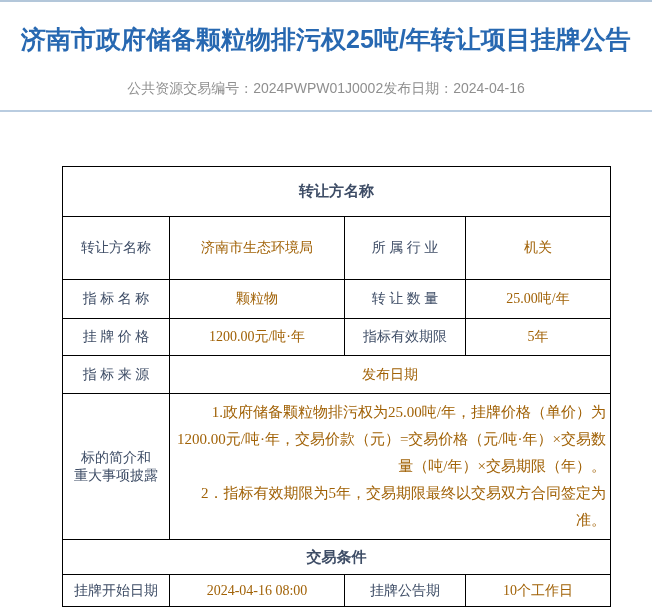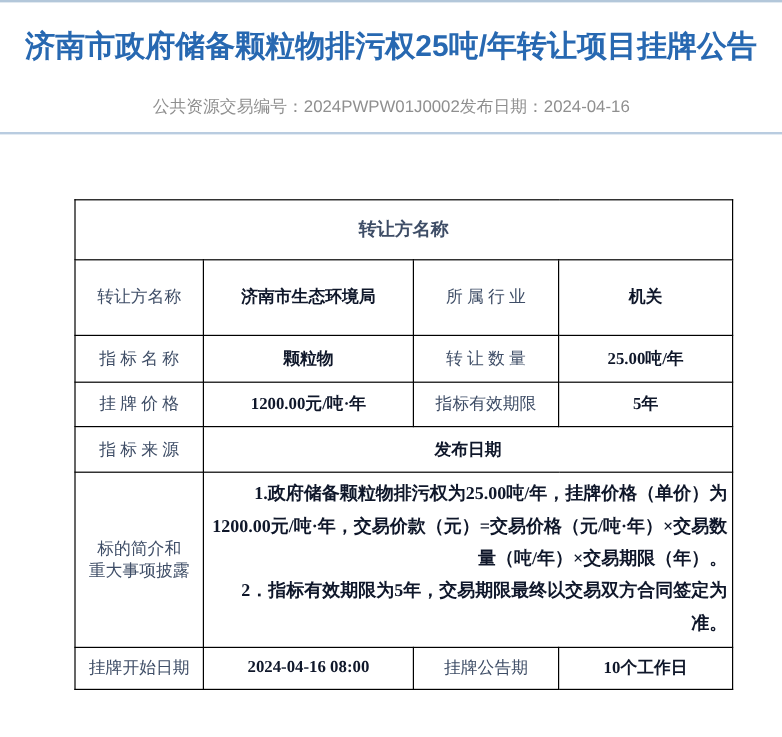--- a/index.html
+++ b/index.html
@@ -47,24 +47,23 @@
   }
   col.c1 { width: 107px; }
   col.c2 { width: 175px; }
   col.c3 { width: 121px; }
   col.c4 { width: 145px; }
   td {
     border: 1px solid #000000;
     text-align: center;
     vertical-align: middle;
     font-size: 14px;
-    color: #0f172a;
+    color: #a16207;
     padding: 0;
     overflow: hidden;
-    font-weight: bold;
   }
   td.section-cell {
     font-weight: bold;
     color: #3e4d66;
     font-size: 15px;
   }
   td.label-cell {
     font-weight: normal;
     color: #3e4d66;
   }
@@ -137,19 +136,22 @@
         <td class="label-cell">
           <div>标的简介和</div>
           <div>重大事项披露</div>
         </td>
         <td colspan="3" class="text-cell">
           <div>1.政府储备颗粒物排污权为25.00吨/年，挂牌价格（单价）为1200.00元/吨·年，交易价款（元）=交易价格（元/吨·年）×交易数量（吨/年）×交易期限（年）。</div>
           <div>2．指标有效期限为5年，交易期限最终以交易双方合同签定为准。</div>
         </td>
       </tr>
       <tr>
+        <td colspan="4" class="section-cell">交易条件</td>
+      </tr>
+      <tr>
         <td class="label-cell">挂牌开始日期</td>
         <td class="value-cell">2024-04-16 08:00</td>
         <td class="label-cell">挂牌公告期</td>
         <td class="value-cell">10个工作日</td>
       </tr>
     </tbody>
 </table>
 
 </body></html>

